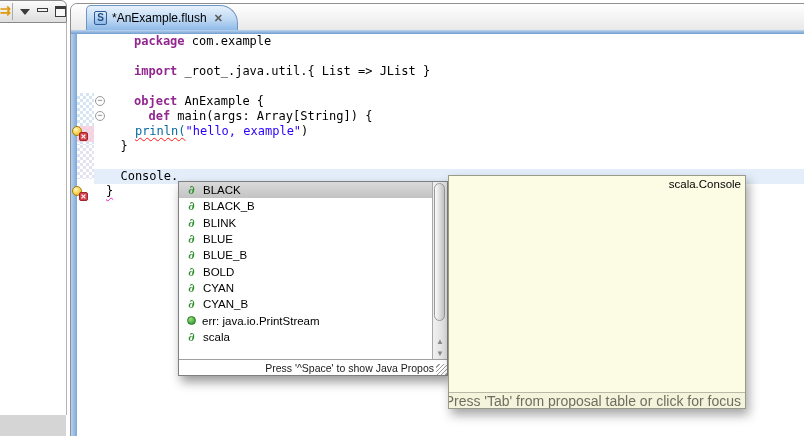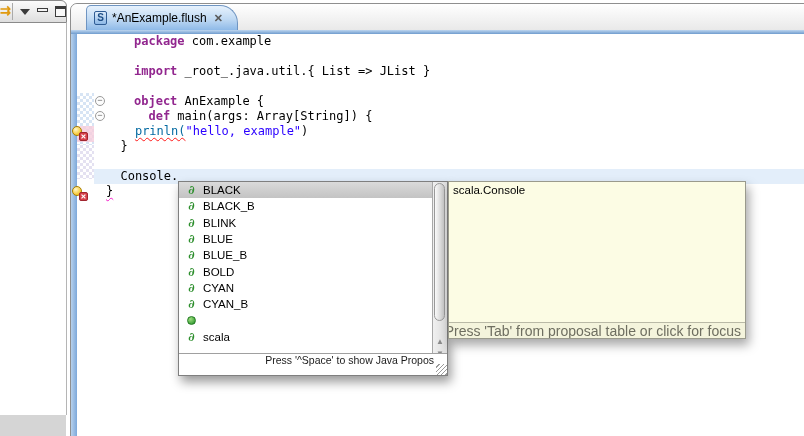--- a/index.html
+++ b/index.html
@@ -80,29 +80,29 @@
   .prop-row.sel { background:linear-gradient(#dadada,#c3c3c3); }
   .val-ic { font-family:"DejaVu Serif",serif; font-style:italic; font-weight:bold;
     color:#2e8f2e; font-size:12px; line-height:10px; width:11px; text-align:center; }
   .meth-ic { width:9px; height:9px; border-radius:50%; margin-left:1px;
     background:radial-gradient(circle at 35% 30%,#9fdf7f,#3da03a 75%); border:1px solid #217a21; }
   #list-scrollbar { position:absolute; right:0; top:0; bottom:16px; width:15px;
     background:linear-gradient(90deg,#f0f0f0,#dcdcdc); border-left:1px solid #a8a8a8; }
   #sb-thumb { position:absolute; left:1px; top:1px; width:11px; height:138px; border-radius:6px;
     background:linear-gradient(90deg,#fafafa,#c6c6c6); border:1px solid #999; }
   .sb-arrow { position:absolute; left:0; width:14px; text-align:center; font-size:8px; color:#8a8a8a; }
-  #popup-footer { position:absolute; left:0; bottom:0; right:0; height:22px; background:#fff;
-    border-top:1px solid #a0a0a0; display:flex; align-items:flex-start; justify-content:flex-end;
+  #popup-footer { position:absolute; left:0; bottom:0; right:0; height:16px; background:#fff;
+    border-top:1px solid #a0a0a0; display:flex; align-items:center; justify-content:flex-end;
     font-size:10.5px; color:#1a1a1a; padding-right:13px; overflow:hidden;padding-left:43px; }
   .grip { position:absolute; right:0; bottom:0; width:11px; height:11px;
     background:repeating-linear-gradient(135deg,transparent 0 2px,#9a9a9a 2px 3px); }
 
   
-  #popup-info { position:absolute; left:448px; top:181px; width:298px; height:158px;
-    background:#fcfce4; border:1px solid #9a9a8c; box-shadow:3px 6px 10px rgba(0,0,0,.35); }
+  #popup-info { position:absolute; left:448px; top:175px; width:298px; height:234px;
+    background:#fcfce4; border:1px solid #9a9a8c; box-shadow:3px 6px 10px rgba(0,0,0,.35);text-align:right; }
   #info-content { padding:2px 4px; font-size:11.5px; color:#000; }
   #info-footer { position:absolute; left:0; bottom:0; right:0; height:16px; background:#f4f4dc;
     border-top:1px solid #b9b9a6; display:flex; align-items:center; justify-content:flex-end;
     font-size:14px; color:#6e6e60; padding-right:4px; white-space:nowrap; overflow:hidden; }
 </style>
 </head>
 <body>
 
 <div id="left-view">
   <div id="lv-toolbar">
@@ -189,20 +189,21 @@
       <div class="prop-row">
         <span class="val-ic">∂</span>
         <span>CYAN</span>
       </div>
       <div class="prop-row">
         <span class="val-ic">∂</span>
         <span>CYAN_B</span>
       </div>
       <div class="prop-row">
         <span class="meth-ic"></span>
+        <span>err: java.io.PrintStream</span>
       </div>
       <div class="prop-row">
         <span class="val-ic">∂</span>
         <span>scala</span>
       </div>
     </div>
   <div id="list-scrollbar">
     <div id="sb-thumb"></div>
     <div class="sb-arrow" style="bottom:13px;">▲</div>
     <div class="sb-arrow" style="bottom:1px;">▼</div>

